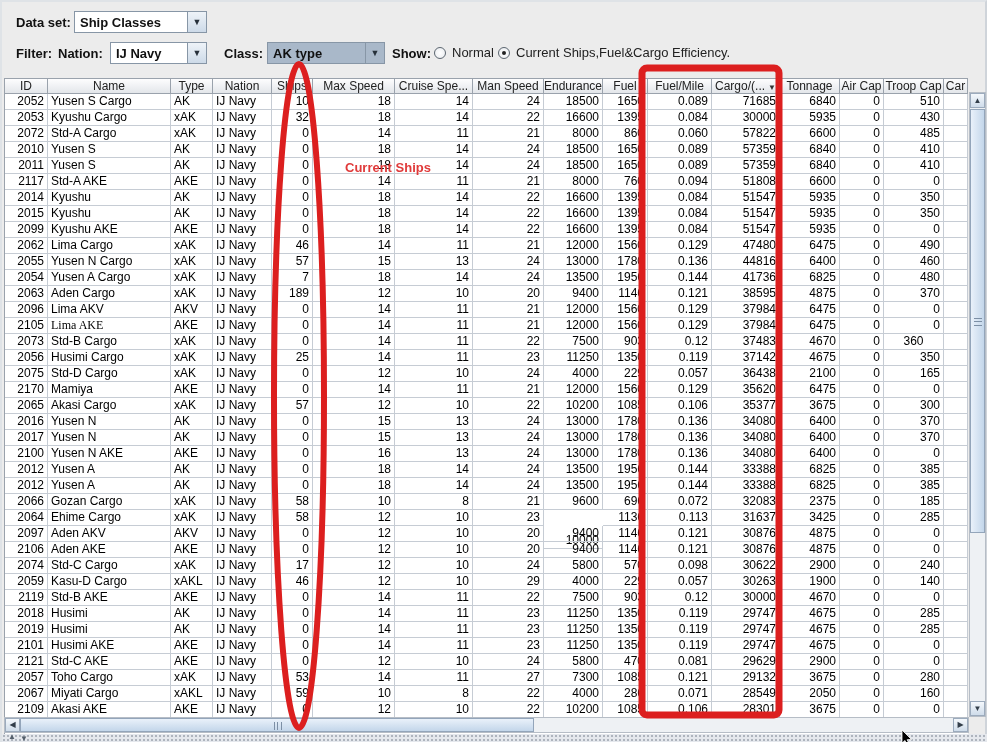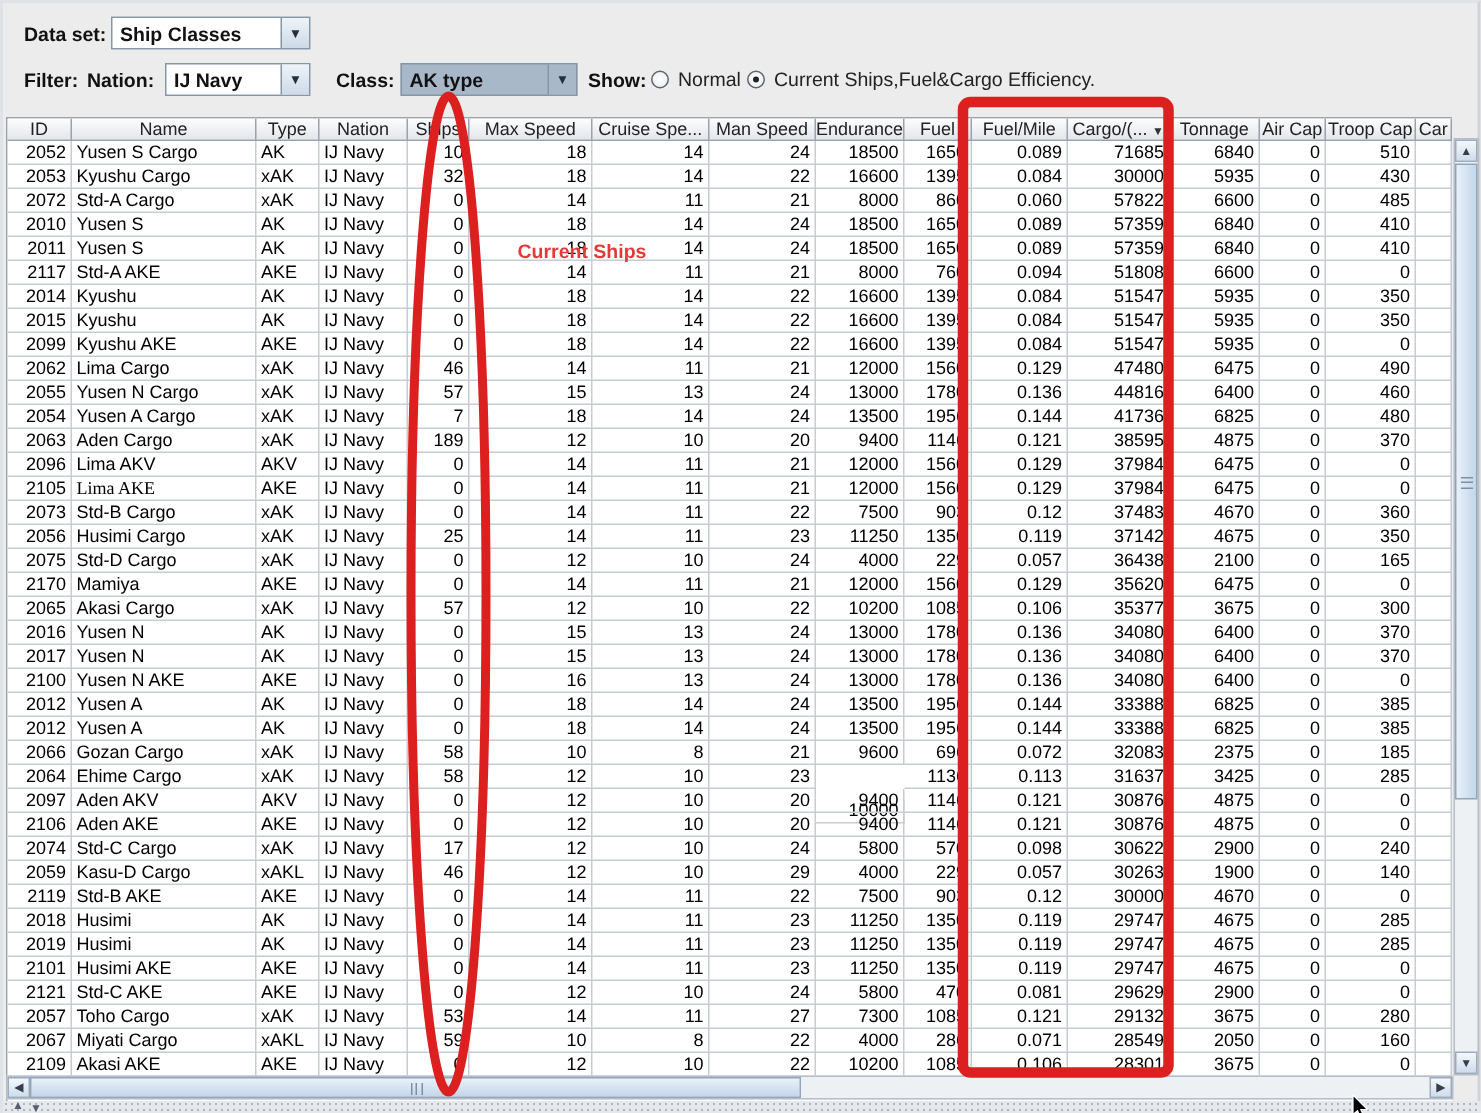--- a/index.html
+++ b/index.html
@@ -386,21 +386,21 @@
           <div class="td right" style="width: 41px;">0</div>
           <div class="td right" style="width: 82px;">14</div>
           <div class="td right" style="width: 78px;">11</div>
           <div class="td right" style="width: 71px;">22</div>
           <div class="td right" style="width: 59px;">7500</div>
           <div class="td right" style="width: 45px;">903</div>
           <div class="td right" style="width: 64px;">0.12</div>
           <div class="td right" style="width: 68px;">37483</div>
           <div class="td right" style="width: 60px;">4670</div>
           <div class="td right" style="width: 44px;">0</div>
-          <div class="td right" style="width: 60px;">360</div>
+          <div class="td right" style="width: 60px; text-align: center;">360</div>
           <div class="td left" style="width: 24px;"></div>
         </div>
         <div class="tr">
           <div class="td right" style="width: 43px;">2056</div>
           <div class="td left" style="width: 123px;">Husimi Cargo</div>
           <div class="td left" style="width: 42px;">xAK</div>
           <div class="td left" style="width: 59px;">IJ Navy</div>
           <div class="td right" style="width: 41px; text-align: right;">25</div>
           <div class="td right" style="width: 82px;">14</div>
           <div class="td right" style="width: 78px;">11</div>

